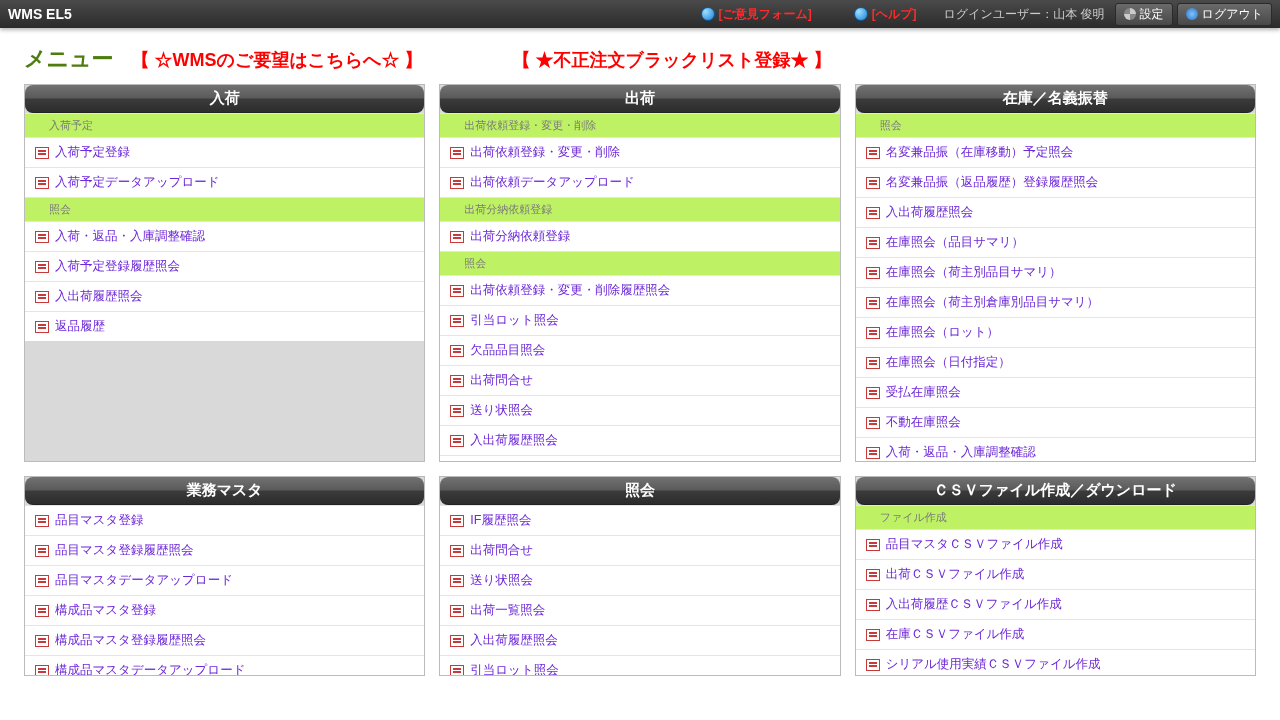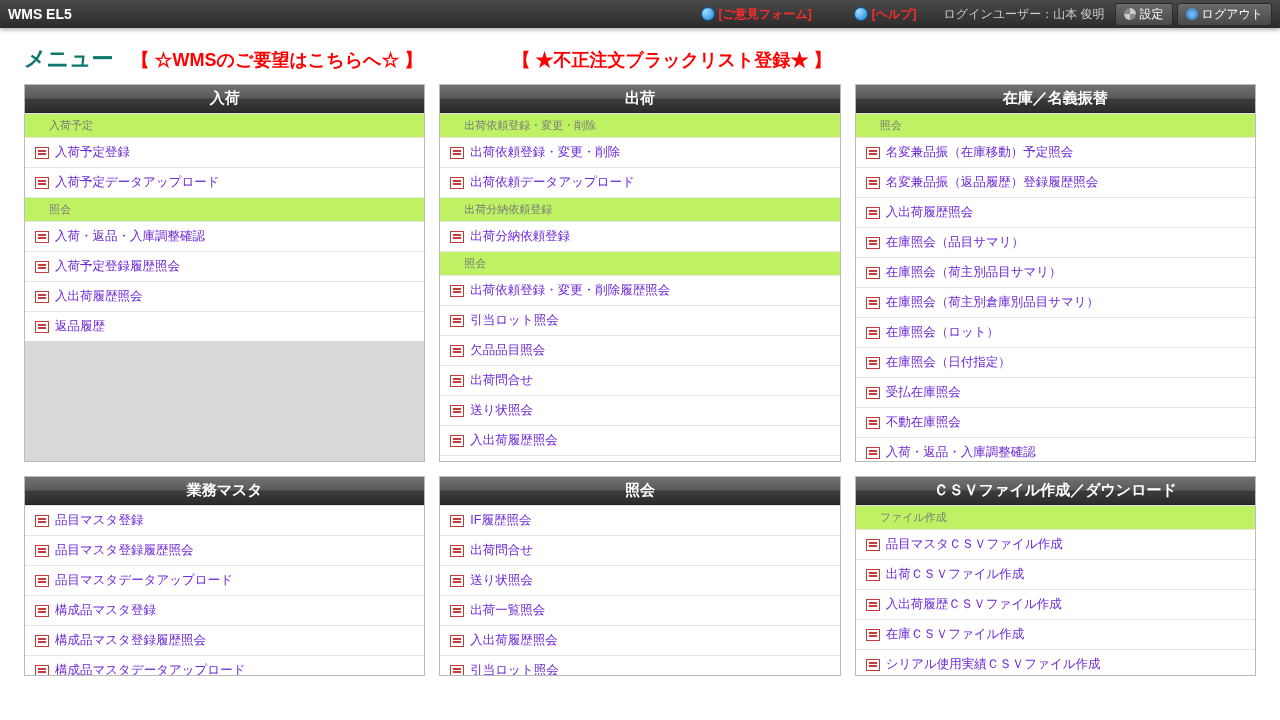--- a/index.html
+++ b/index.html
@@ -48,21 +48,21 @@
     background: radial-gradient(circle,#7fc3ff,#2a72c0);
     position:relative;
   }
   
   .menubar {
     padding: 16px 24px 10px 24px;
     display: flex;
     align-items: baseline;
     gap: 18px;
   }
-  .menubar .menu-label { font-size: 22px; font-weight: bold; color: #0f766e; }
+  .menubar .menu-label { font-size: 22px; font-weight: bold; color: #4d7c0f; }
   .menubar .red-link { color: #ff0000; font-size: 18px; font-weight: bold; cursor: pointer; }
   .menubar .red-link.second { margin-left: 72px; }
   
   .grid {
     display: grid;
     grid-template-columns: repeat(3, 1fr);
     gap: 14px;
     padding: 0 24px 24px 24px;
   }
   
@@ -76,20 +76,21 @@
   .panel.short { height: 200px; justify-content: flex-end; }
   
   .panel-header {
     background: linear-gradient(to bottom, #727272 0%, #5a5a5a 48%, #3b3b3b 52%, #2c2c2c 100%);
     color: #fff;
     font-weight: bold;
     font-size: 15px;
     text-align: center;
     padding: 4px 0;
     border-bottom: 1px solid #222;
+    border-radius: 8px;
   }
   
   .panel-body {
     flex: 1;
     overflow-y: scroll;
     background:#d9d9d9;
   }
   
   .panel-body::-webkit-scrollbar { width: 17px; }
   .panel-body::-webkit-scrollbar-track { background:#eee; }

